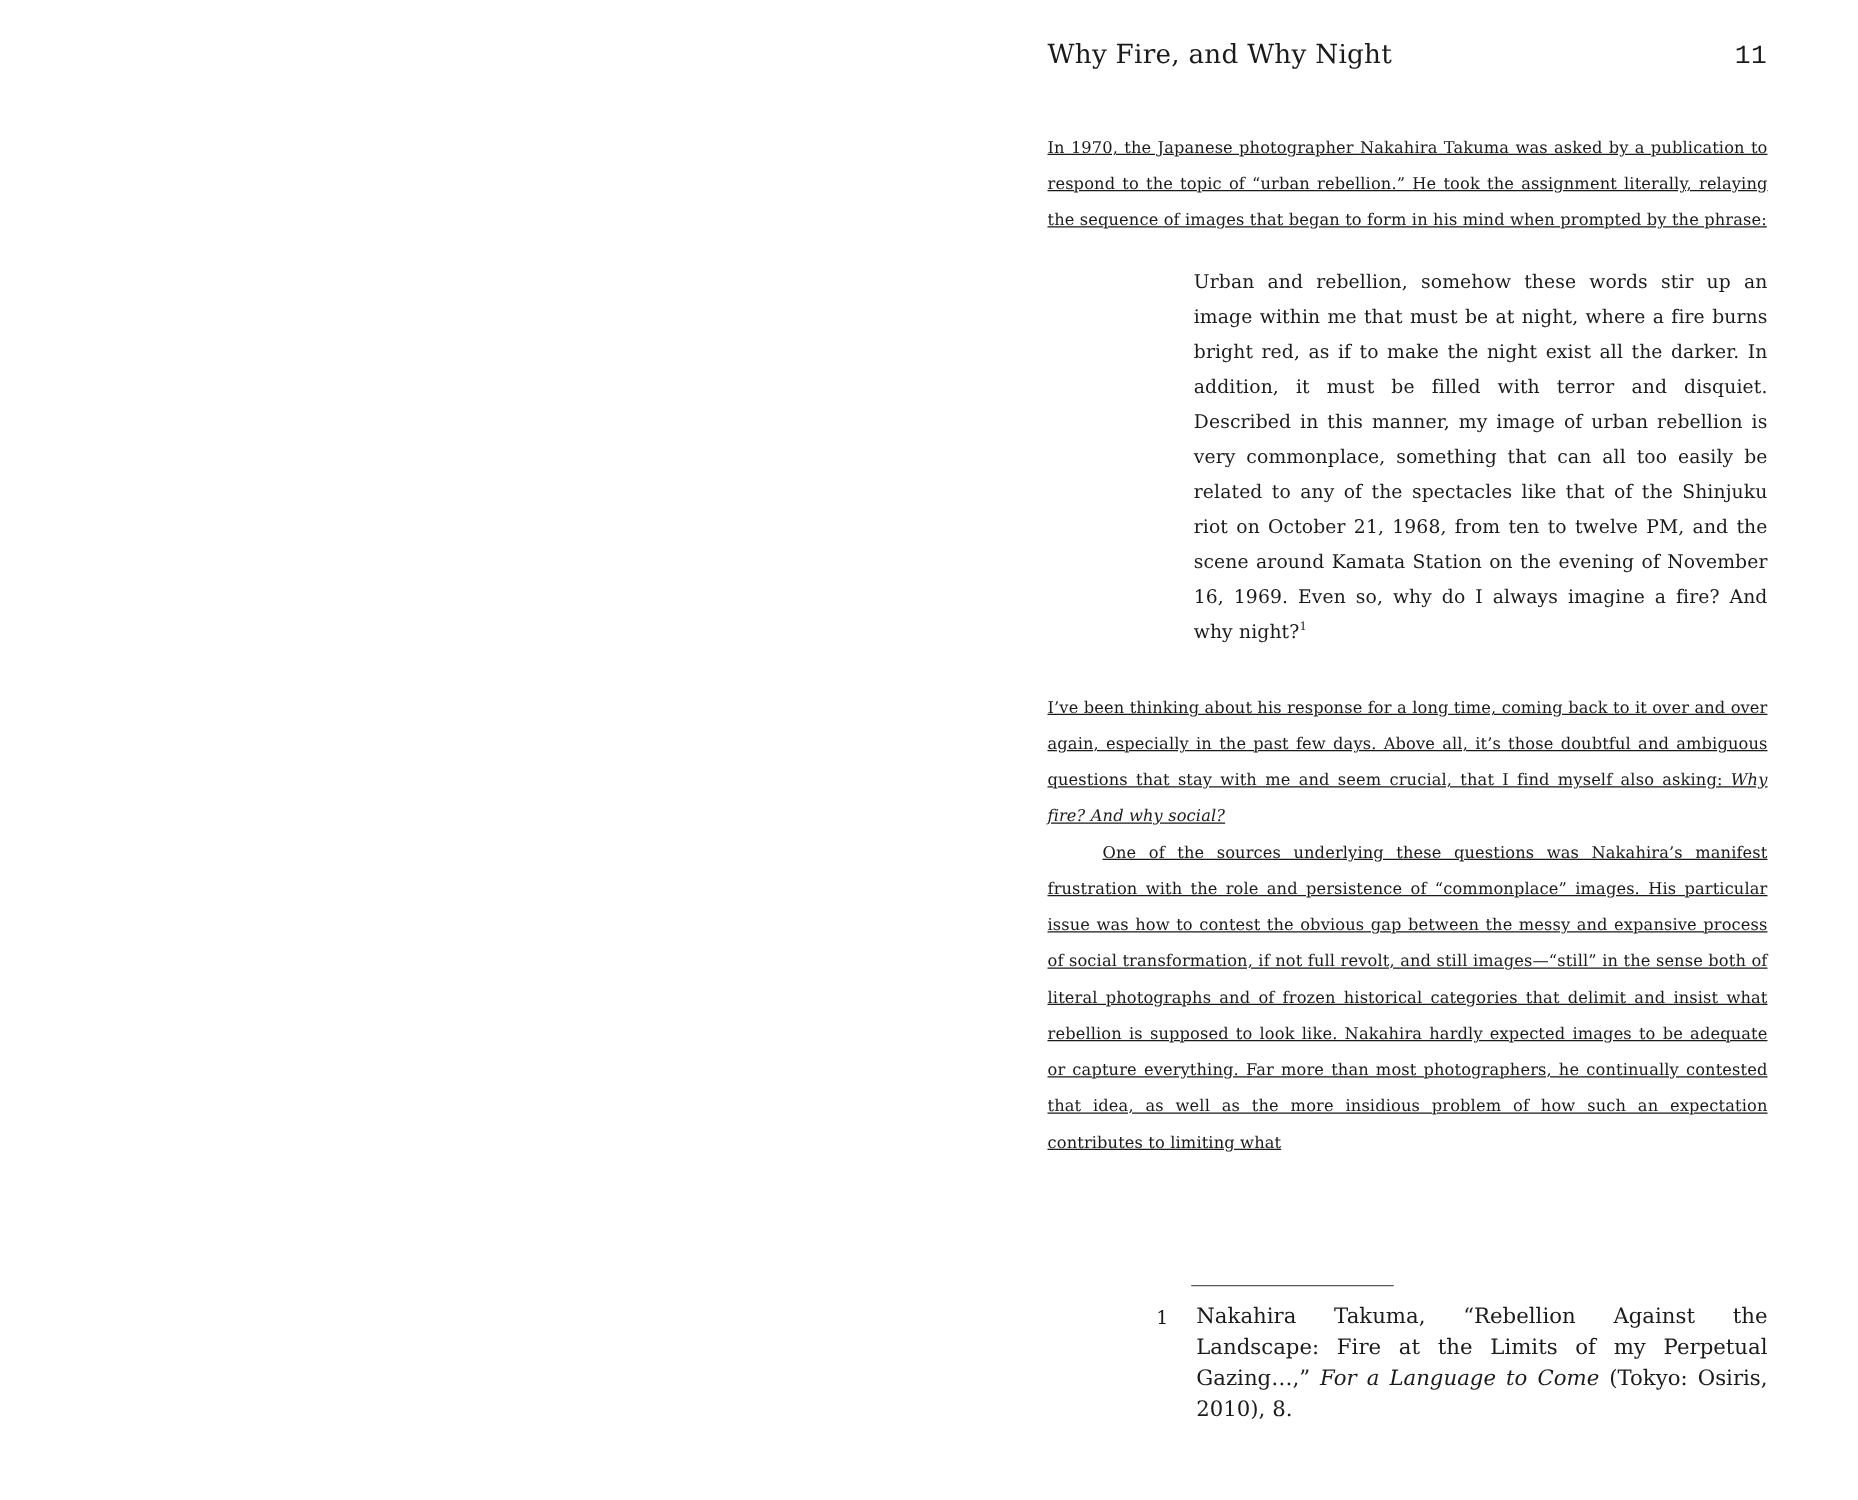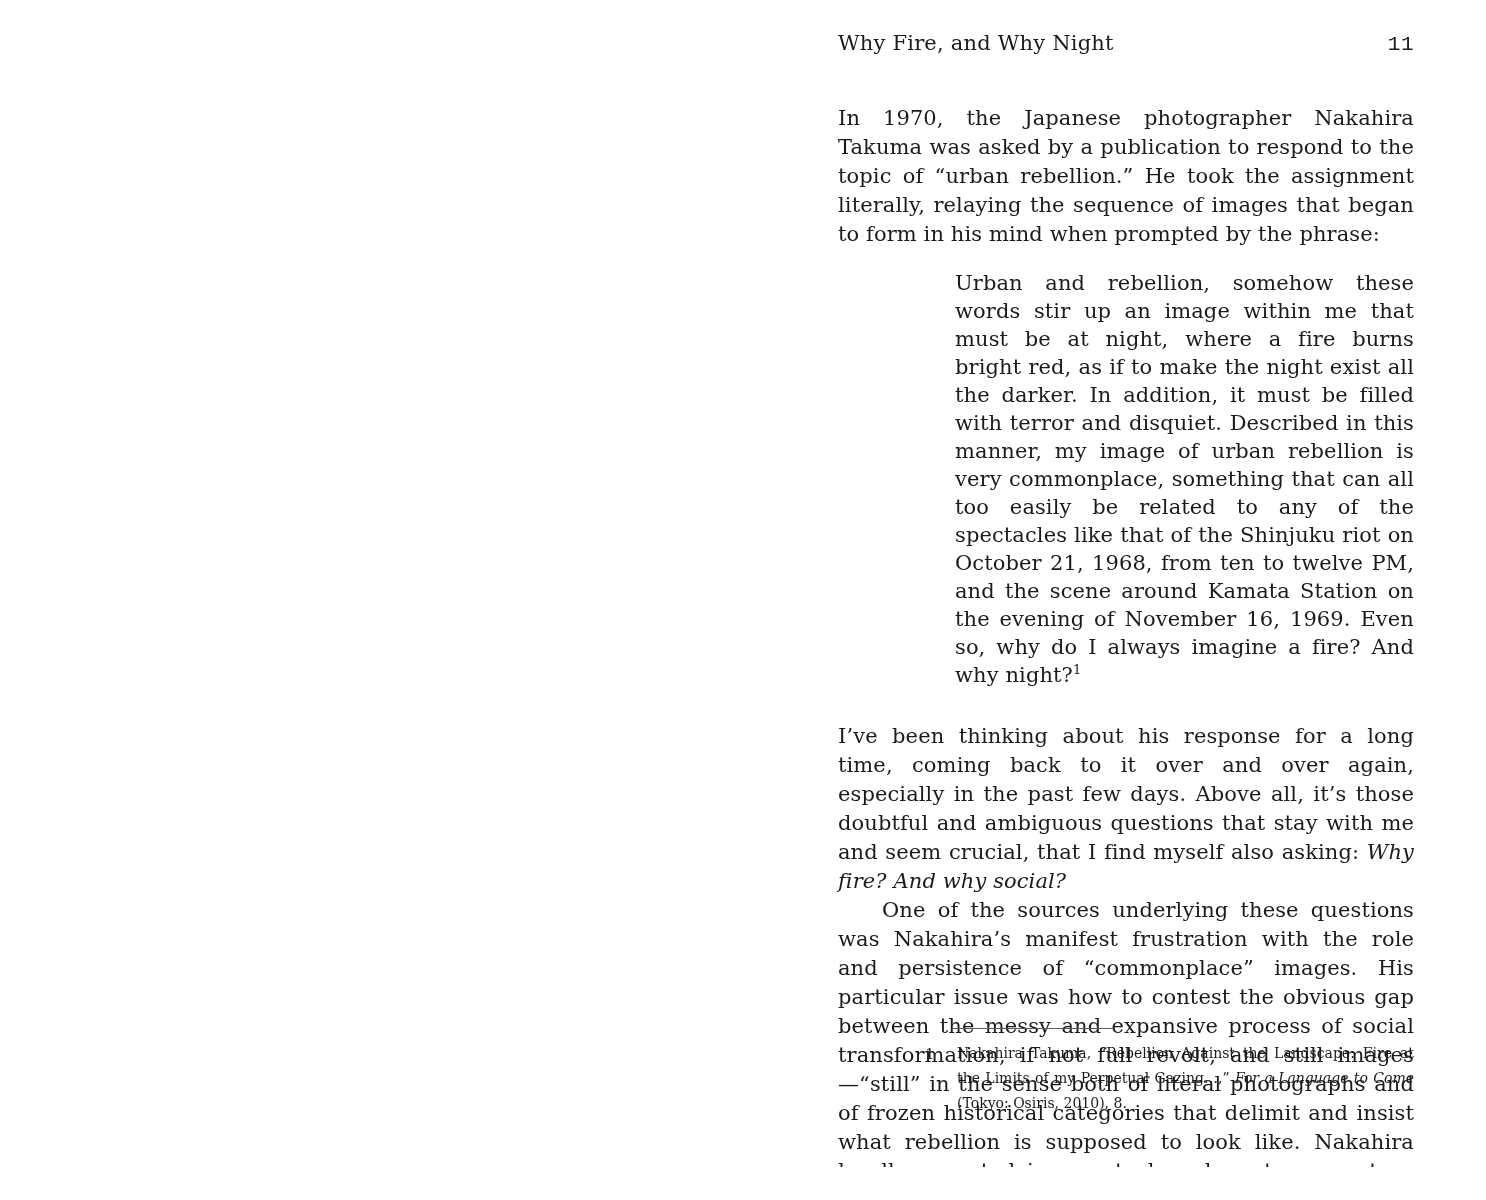--- a/index.html
+++ b/index.html
@@ -35,28 +35,29 @@
   }
   .running-title { letter-spacing: 0.2px; }
   .page-number { letter-spacing: 0.5px; font-family: Liberation Mono, monospace; }
   .body-text {
     position: absolute;
     top: 104px;
     left: 0;
     width: 576px;
   }
   .para {
-    font-size: 21px;
+    font-size: 13px;
     line-height: 29px;
     text-align: justify;
     letter-spacing: 0.1px;
+    text-decoration: underline;
   }
   .quote-block {
     margin: 20px 0 33px 117px;
-    font-size: 21px;
+    font-size: 15px;
     line-height: 28px;
     text-align: justify;
     letter-spacing: 0.1px;
   }
   .quote-block sup {
     font-size: 62%;
     vertical-align: super;
     line-height: 0;
   }
   .para-indent { text-indent: 44px; }
@@ -80,21 +81,21 @@
   .footnote-number {
     margin-left: 87px;
     width: 32px;
     flex: 0 0 32px;
     font-size: 15px;
     line-height: 25px;
     padding-top: 1px;
   }
   .footnote-text {
     flex: 1;
-    font-size: 14px;
+    font-size: 17px;
     line-height: 25px;
     text-align: justify;
   }
 </style>
 </head>
 <body>
 
 <div class="page">
   <div class="content-column">
 

